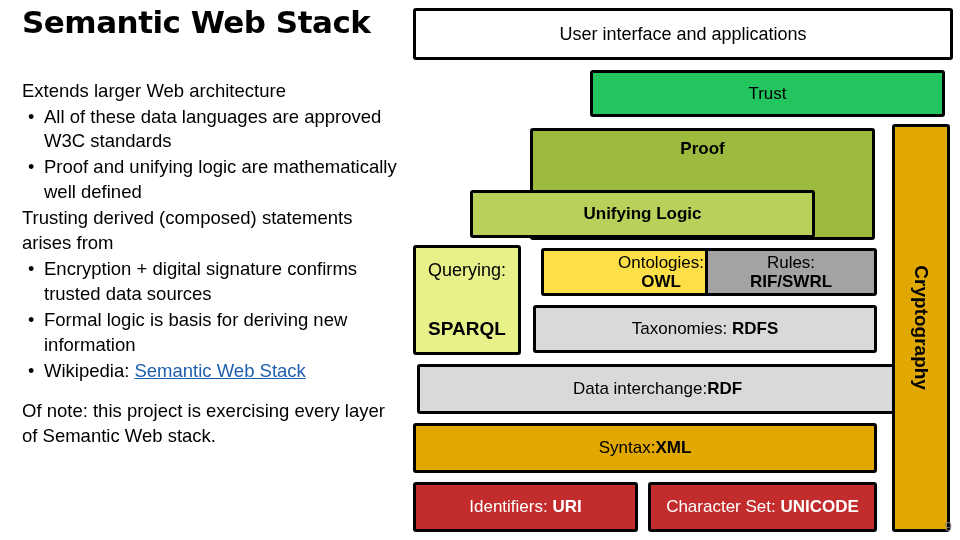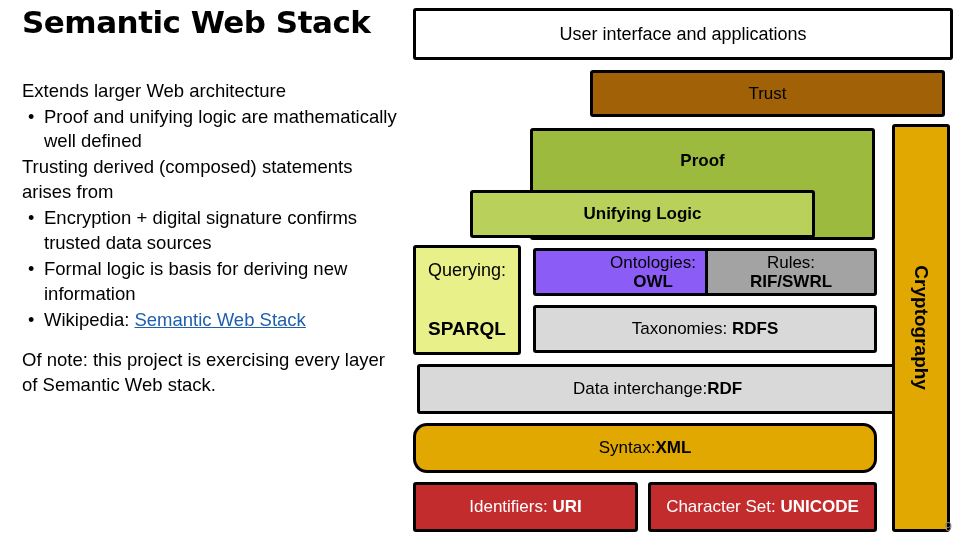--- a/index.html
+++ b/index.html
@@ -66,29 +66,29 @@
     display:flex;
     align-items:center;
     justify-content:center;
     text-align:right;
     font-size:17px;
     color:#000;
     line-height:1.12;
     padding:2px 6px;
   }
   .b-ui      {left:8px;  top:8px;   width:540px; height:52px; background:#ffffff; font-size:18px;}
-  .b-trust   {left:185px;top:70px;  width:355px; height:47px; background:#a16207;}
-  .b-proof   {left:125px;top:128px; width:345px; height:112px;background:#9cbb3e; align-items:flex-start; padding-top:20px;}
+  .b-trust   {left:185px;top:70px;  width:355px; height:47px; background:#22c55e;}
+  .b-proof   {left:125px;top:128px; width:345px; height:112px;background:#9cbb3e; align-items:flex-start; padding-top:8px;}
   .b-unify   {left:65px; top:190px; width:345px; height:48px; background:#b9d05a;}
   .b-query   {left:8px;  top:245px; width:108px; height:110px;background:#e8f08a; flex-direction:column;gap:38px;}
-  .b-owl     {left:128px;top:248px; width:240px; height:48px; background:#8b5cf6;}
+  .b-owl     {left:136px;top:248px; width:240px; height:48px; background:#fde047;}
   .b-rif     {left:300px;top:248px; width:172px; height:48px; background:#a3a3a3;}
   .b-rdfs    {left:128px;top:305px; width:344px; height:48px; background:#d9d9d9;}
   .b-rdf     {left:12px;  top:364px; width:481px; height:50px; background:#d9d9d9;}
-  .b-xml     {left:8px;  top:423px; width:464px; height:50px; background:#e0a800;border-radius:14px;}
+  .b-xml     {left:8px;  top:423px; width:464px; height:50px; background:#e0a800;}
   .b-uri     {left:8px;  top:482px; width:225px; height:50px; background:#c32c2c; color:#ffffff;}
   .b-unicode {left:243px;top:482px; width:229px; height:50px; background:#c32c2c; color:#ffffff;}
   .b-crypto  {left:487px;top:124px; width:58px;  height:408px;background:#e0a800;}
   .b-crypto span{
     display:block;
     transform:rotate(90deg);
     white-space:nowrap;
     font-size:19px;
     font-weight:700;
   }
@@ -102,20 +102,21 @@
 </style>
 </head>
 <body>
 
 <div class="left">
   <h1 class="title">Semantic Web Stack</h1>
 
   <div class="body-text">
     <p class="para">Extends larger Web architecture</p>
     <ul class="bullets">
+      <li>All of these data languages are approved W3C standards</li>
       <li>Proof and unifying logic are mathematically well defined</li>
     </ul>
     <p class="para">Trusting derived (composed) statements arises from</p>
     <ul class="bullets">
       <li>Encryption + digital signature confirms trusted data sources</li>
       <li>Formal logic is basis for deriving new information</li>
       <li>
         <span>Wikipedia: </span><a class="link" href="#">Semantic Web Stack</a>
       </li>
     </ul>

